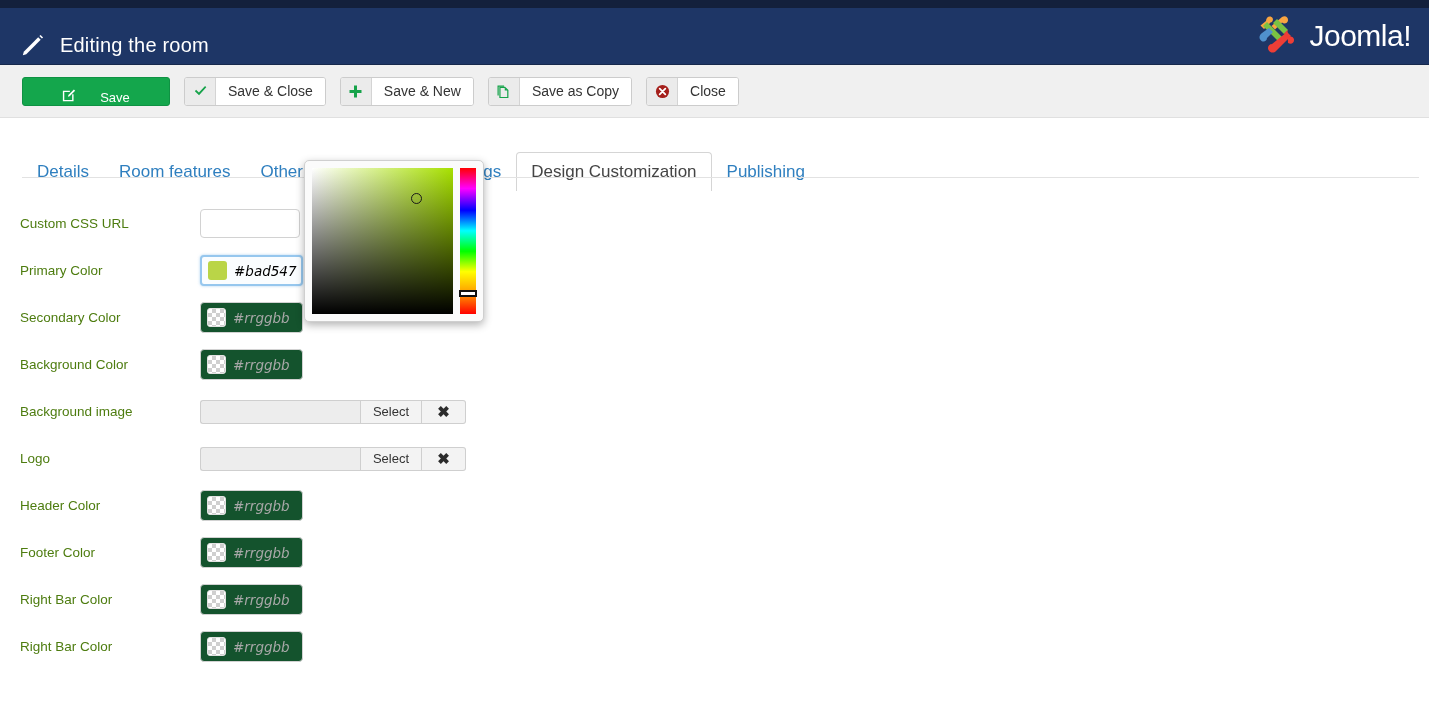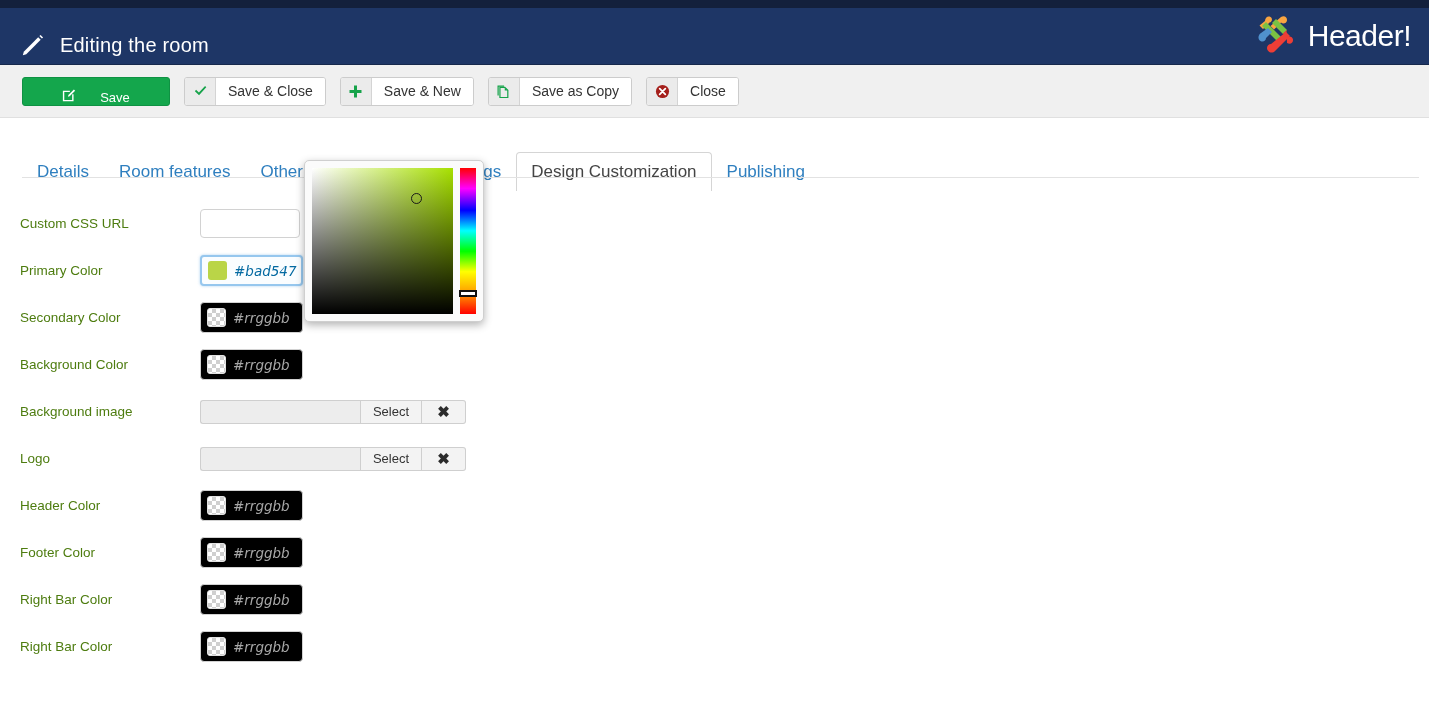--- a/index.html
+++ b/index.html
@@ -190,21 +190,21 @@
   }
 
   
   .color-field {
     display: flex;
     align-items: center;
     width: 103px;
     height: 31px;
     border: 1px solid #d2d2d2;
     border-radius: 4px;
-    background: #000000;
+    background: #14532d;
     box-sizing: border-box;
     padding: 0 6px;
     gap: 7px;
     cursor: text;
   }
   .color-field.focused {
     border: 2px solid #96c7ee;
     box-shadow: 0 0 3px rgba(120,180,230,.6);
     background: #fafdff;
   }
@@ -225,21 +225,21 @@
     box-sizing: border-box;
   }
   .color-text {
     font-family: "DejaVu Sans", sans-serif;
     font-size: 13.5px;
     font-style: italic;
     color: #a8a8a8;
     white-space: nowrap;
   }
   .color-text.filled {
-    color: #0369a1;
+    color: #000000;
     font-style: italic;
   }
   .caret {
     display: inline-block;
     width: 1px;
     height: 16px;
     background: #222;
     vertical-align: -3px;
     margin-left: 1px;
   }
@@ -355,21 +355,21 @@
       <svg width="46" height="42" viewBox="0 0 46 42" aria-hidden="true">
         <path d="M12 8 C12 4.5 15 2.5 17.5 4 C20 5.5 19 9 16.5 9.5 L10 16 L6.5 12.5 Z" fill="#f9a541"></path>
         <path d="M28 4 C31 2 34.5 4 34 7.5 C33.6 10.5 30 11.4 28 9.5 L21 16.5 L17.5 13 Z" fill="#f9a541"></path>
         <path d="M9 13 L13 9 L29 25 L25 29 Z" fill="#7ac143"></path>
         <path d="M19 10 L23 6 L34 17 L30 21 Z" fill="#7ac143"></path>
         <path d="M8 20 C5 22 4.5 26 7.5 28 C10 29.6 13 27.8 13 25 L19 19 L15 15 Z" fill="#5091cd"></path>
         <path d="M33 19 L37 23 L22 38 C20 40.5 16 40 14.5 37 C13 34 15 31 18 31 Z" fill="#ee3e36"></path>
         <path d="M34 30 C37 32 40.5 30 40 26.5 C39.6 23.5 36 22.6 34 24.5 L30 20.5 L33.5 17 Z" fill="#ee3e36"></path>
       </svg>
     </span>
-    <span class="brand-text">Header!</span>
+    <span class="brand-text">Joomla!</span>
   </div>
 </div>
 
 <div class="toolbar">
 
   <div class="btn-save">
     <span>
       <svg width="14" height="14" viewBox="0 0 16 16" aria-hidden="true">
         <path d="M1 3 h8 v1.6 H2.6 v9 h9 V7 h1.6 v8 H1 Z" fill="#ffffff"></path>
         <path d="M7.3 8.1 L6.8 10 L8.7 9.5 L15 3.2 L13.6 1.8 Z" fill="#ffffff"></path>

